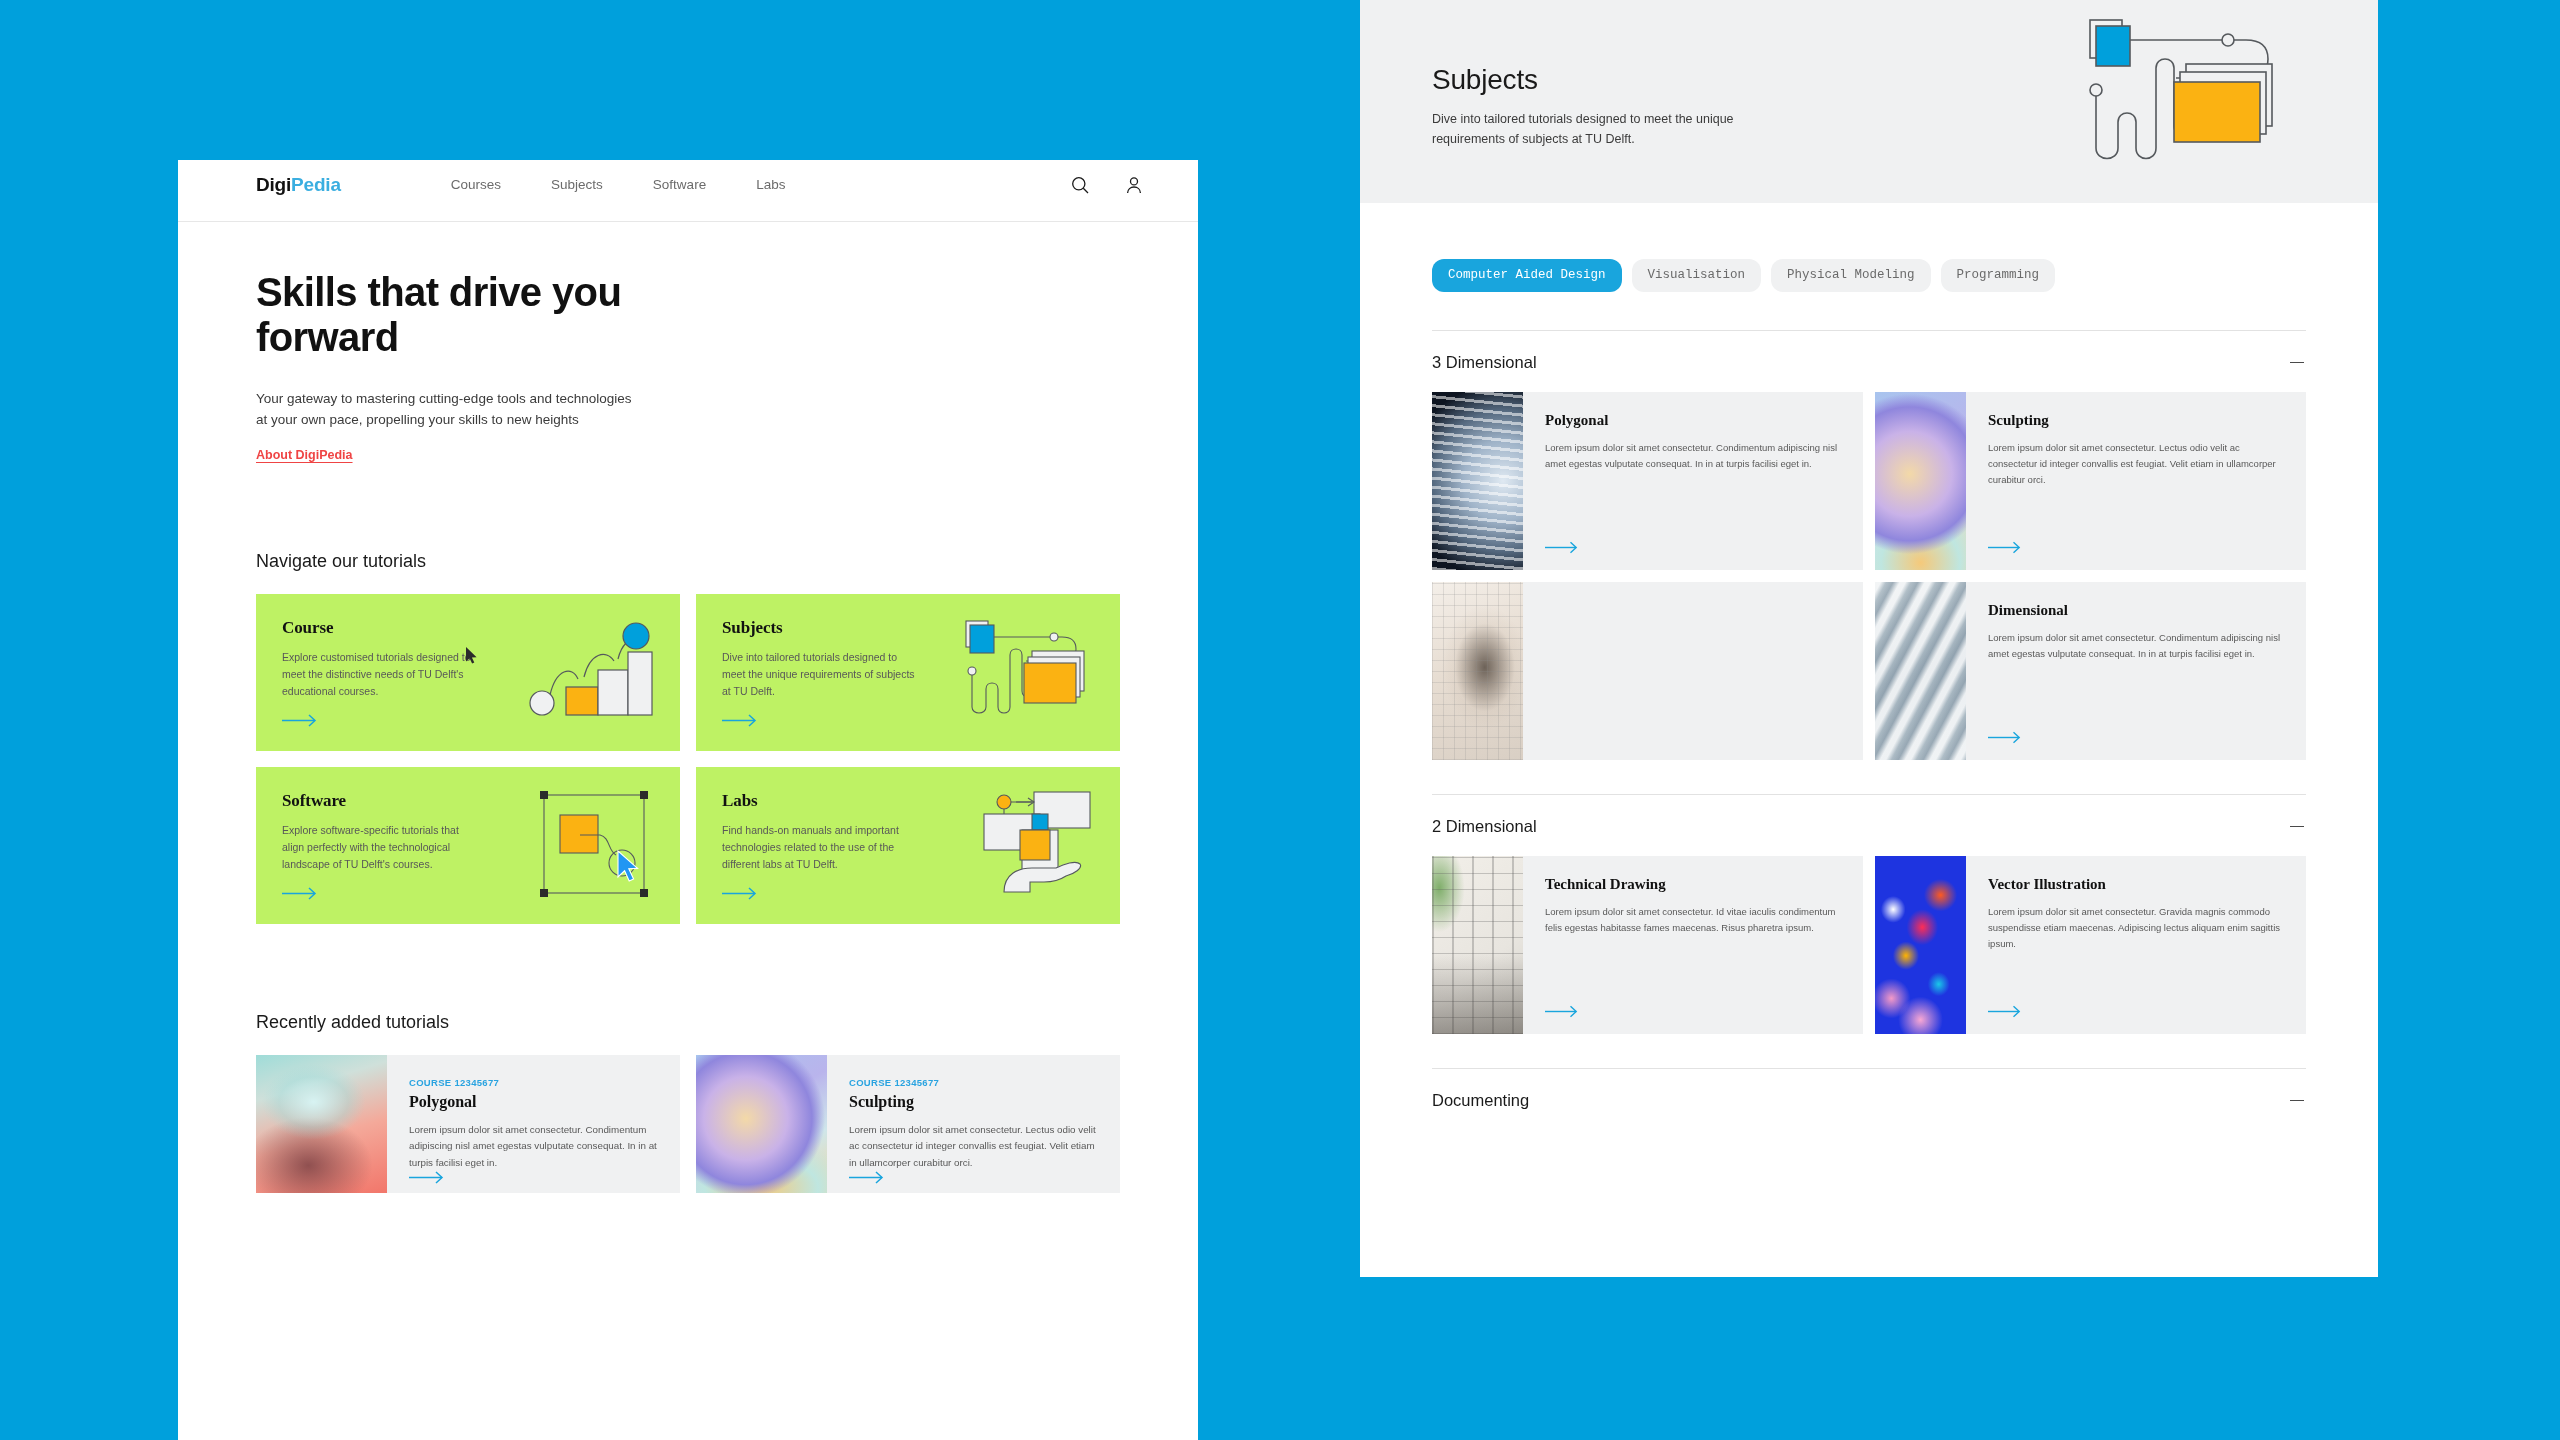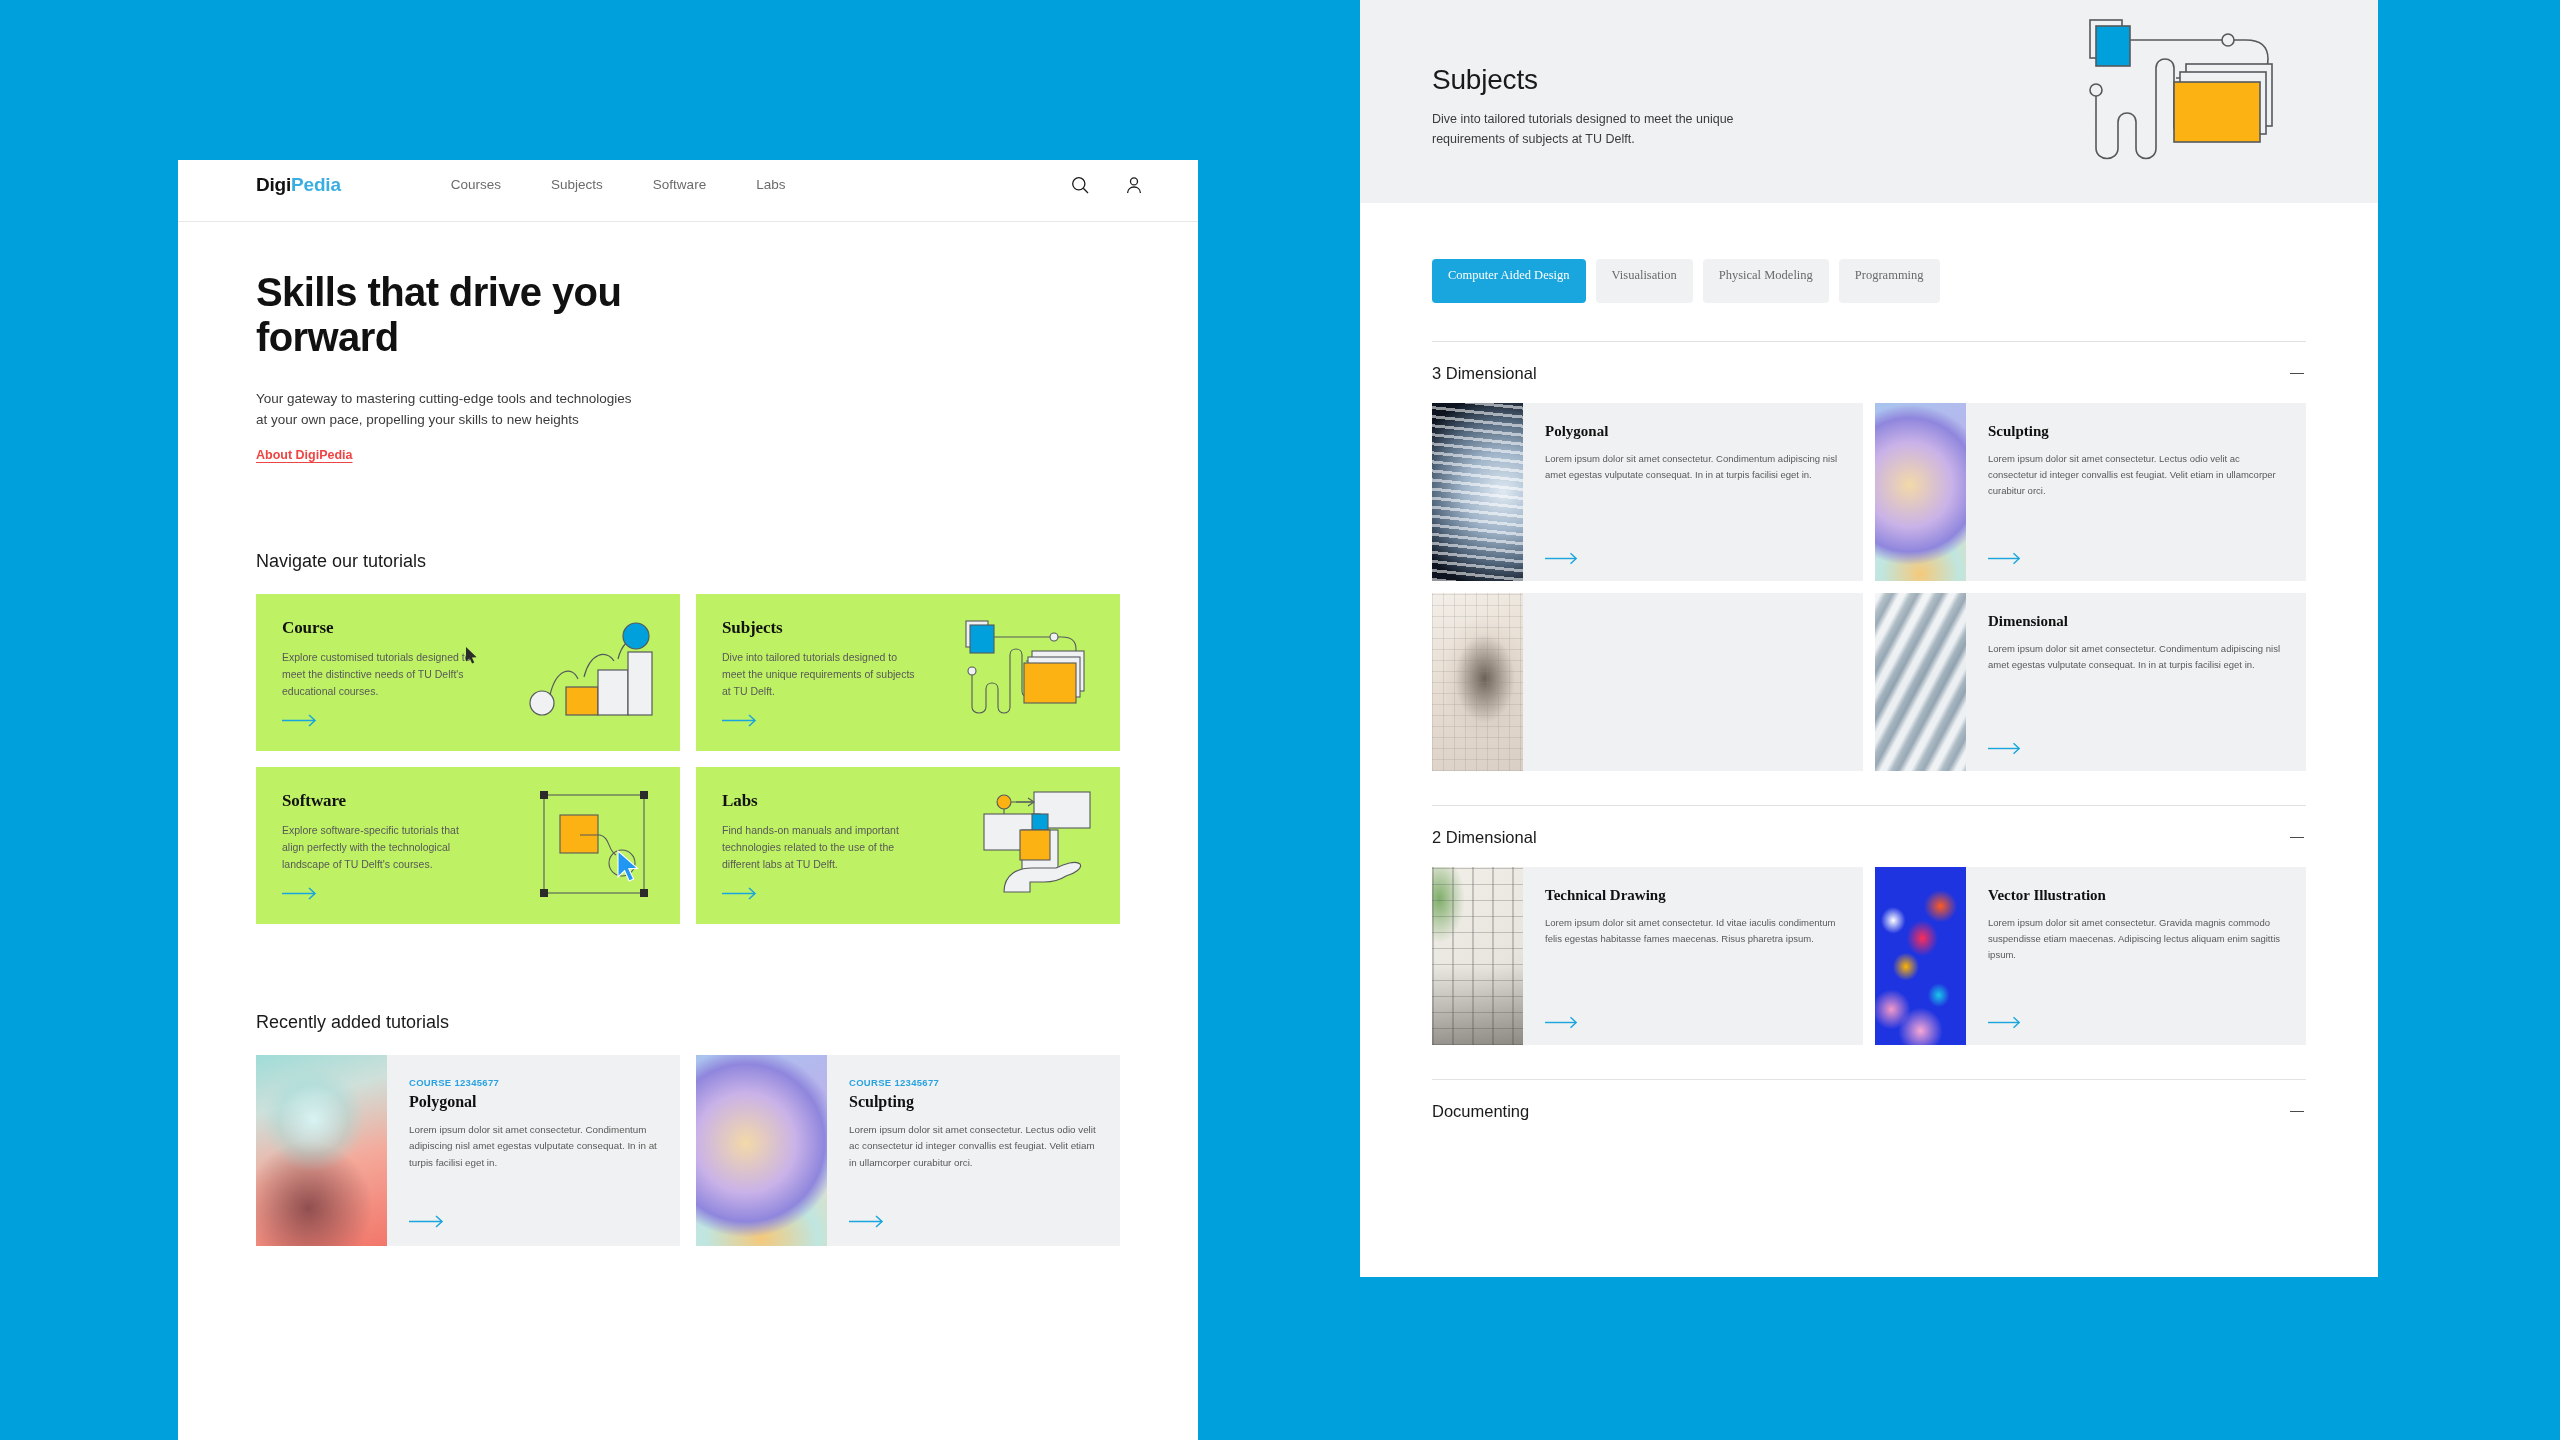--- a/index.html
+++ b/index.html
@@ -129,21 +129,21 @@
   
   .recent-grid {
     display: grid;
     grid-template-columns: 1fr 1fr;
     gap: 16px;
     margin-bottom: 60px;
   }
   .recentcard {
     display: flex;
     background: #f0f1f2;
-    height: 191px;
+    height: 138px;
     cursor: pointer;
   }
   .recentcard .thumb { width: 131px; flex: none; }
   .recentcard .body {
     padding: 22px 22px 18px 22px;
     display: flex;
     flex-direction: column;
     flex: 1;
   }
   .eyebrow {
@@ -216,24 +216,24 @@
   }
 
   .subj-body { padding: 0 72px; }
   .chips {
     display: flex;
     gap: 10px;
     padding-top: 56px;
     padding-bottom: 38px;
   }
   .chip {
-    font-family: Liberation Serif, serif;
+    font-family: Liberation Mono, monospace;
     font-size: 12.5px;
-    padding: 9px 16px 20px 16px;
-    border-radius: 4px;
+    padding: 9px 16px 10px 16px;
+    border-radius: 12px;
     background: #f0f1f2;
     color: #6a6a6a;
     cursor: pointer;
     white-space: nowrap;
   }
   .chip.active { background: #19a5dd; color: #ffffff; }
 
   .accordion { border-top: 1px solid #e2e2e2; }
   .acc-head {
     display: flex;

